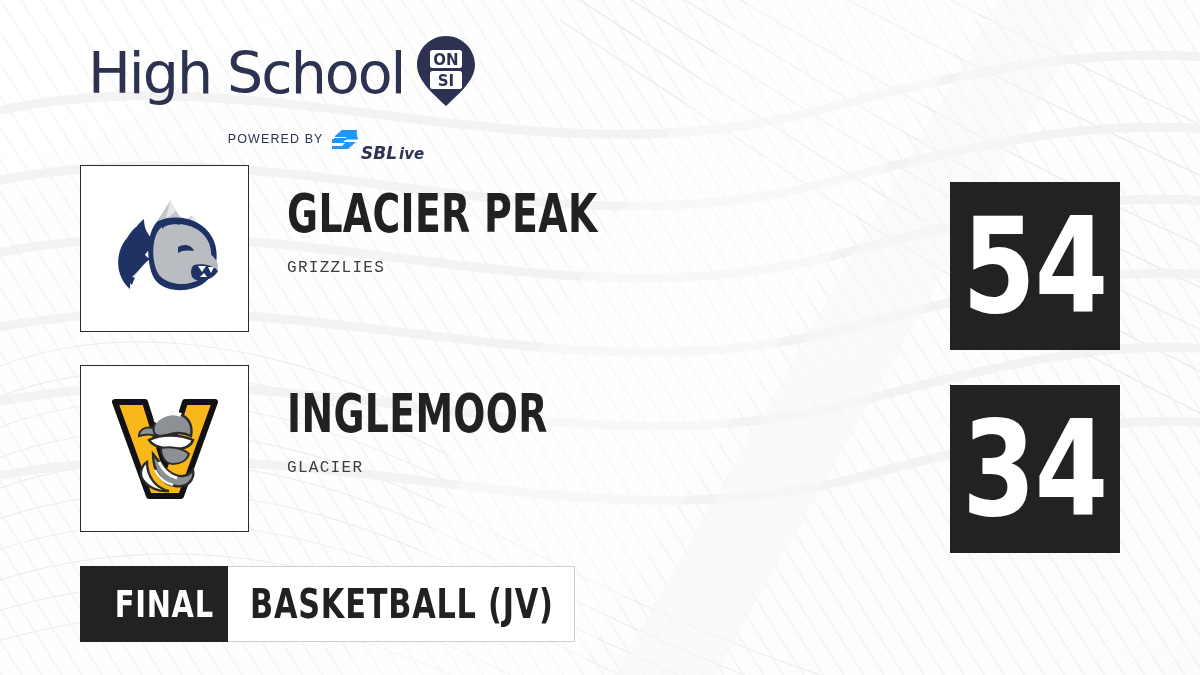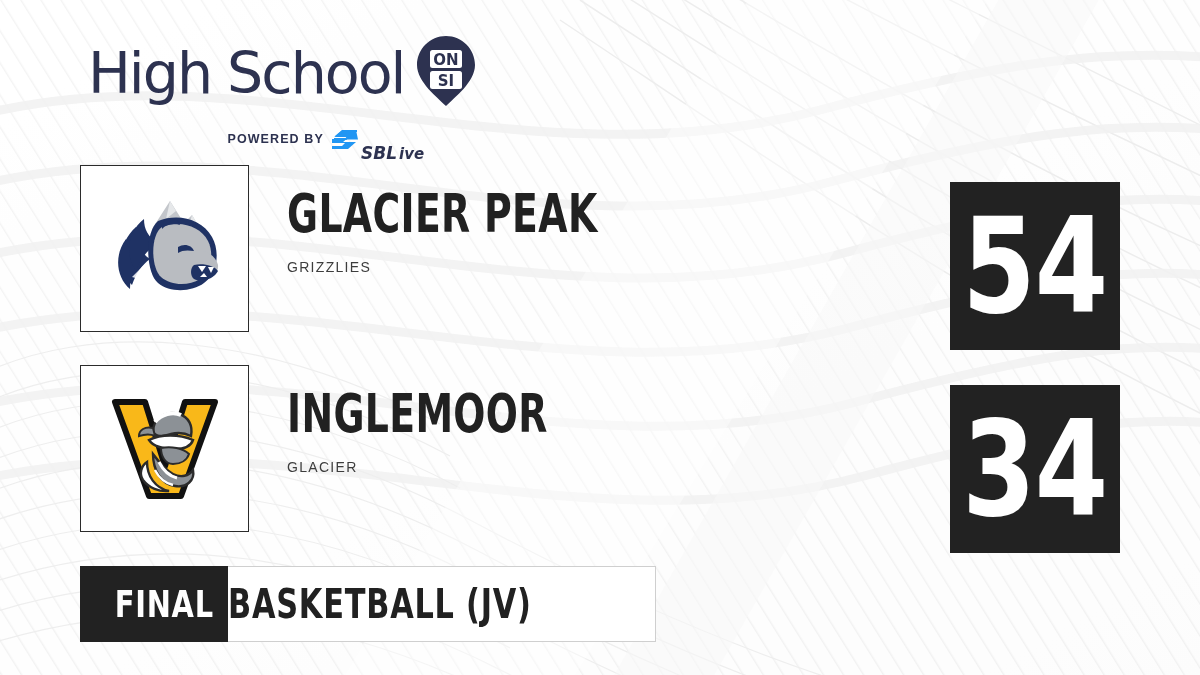--- a/index.html
+++ b/index.html
@@ -28,21 +28,21 @@
     line-height:1;
     color:#2d3250;
     white-space:nowrap;
   }
   #onsi-pin { width:64px; height:74px; flex:none; margin-top:-4px; }
   #powered {
     display:flex; align-items:center; justify-content:center; gap:8px;
     margin-top:7px; margin-left:118px;
   }
   #powered-label {
-    font-size:12.5px; font-weight:700; letter-spacing:1.1px; color:#2d3250;
+    font-size:12.5px; font-weight:400; letter-spacing:1.1px; color:#2d3250;
   }
   #sblive-mark { display:flex; align-items:center; gap:3px; }
   #sblive-bolt { width:26px; height:19px; flex:none; }
   #sblive-word { height:20px; flex:none;margin-top:28px; }
 
   
   .team-row { position:absolute; left:80px; }
   #team-row-0 { top:165px; }
   #team-row-1 { top:365px; }
 
@@ -62,24 +62,25 @@
     font-size:54px;
     line-height:1;
     letter-spacing:0.5px;
     color:#212121;
     transform:scaleX(0.70);
     transform-origin:left center;
     white-space:nowrap;
   }
   .team-mascot {
     margin-top:18px;
-    font-size:14px;
+    font-size:16px;
     letter-spacing:1.3px;
     color:#3d3d3d;
     white-space:nowrap;
+    font-family:Liberation Mono, monospace;
   }
 
   
   .score-box {
     position:absolute; left:950px;
     width:170px; height:168px;
     background:#222222;
     display:flex; align-items:center; justify-content:center;
   }
   #score-box-0 { top:182px; }
@@ -109,22 +110,22 @@
     font-family:"DejaVu Sans", sans-serif;
     font-weight:700; font-size:38px; line-height:1;
     color:#ffffff;
     transform:scaleX(0.76); transform-origin:center center;
     letter-spacing:1px;
   }
   #status-sport {
     background:#ffffff;
     border:1.5px solid #cfcfcf;
     border-left:none;
-    width:428px;
-    display:flex; align-items:center; 
+    width:347px;
+    display:flex; align-items:center; padding-left:22px;
   }
   #status-sport-label {
     font-family:"DejaVu Sans", sans-serif;
     font-weight:700; font-size:40px; line-height:1;
     color:#212121;
     transform:scaleX(0.76); transform-origin:left center;
     letter-spacing:1px;
     white-space:nowrap;
   }
 </style>

